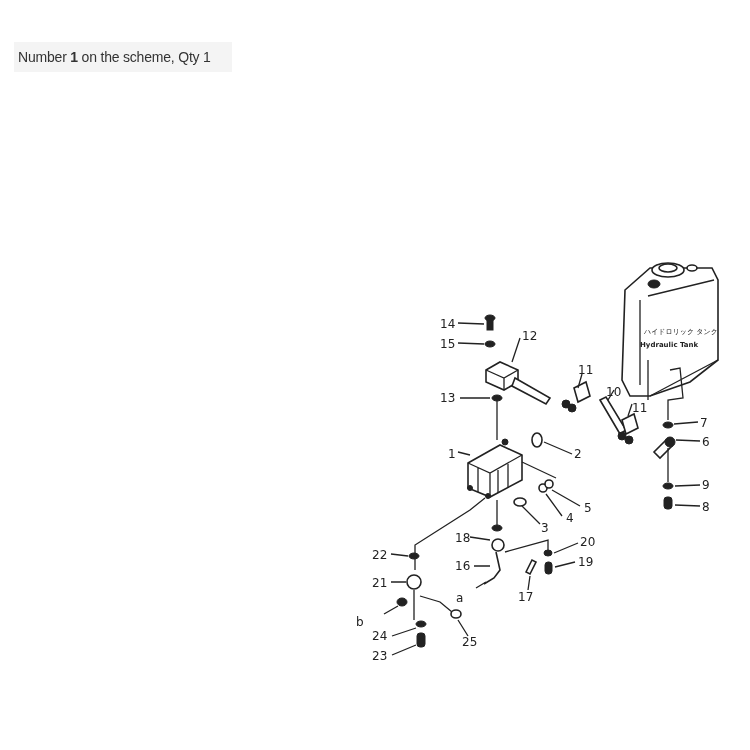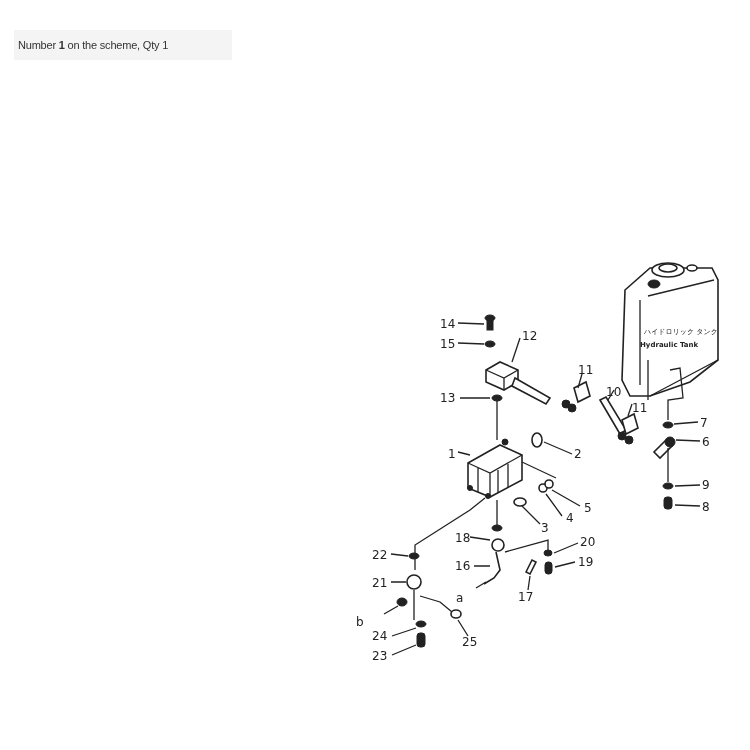--- a/index.html
+++ b/index.html
@@ -1,19 +1,19 @@
 <!DOCTYPE html>
 <html><head>
   <meta charset="utf-8">
   <style>
     html, body { margin: 0; padding: 0; background: #ffffff; }
     body { width: 750px; height: 750px; position: relative; overflow: hidden; font-family: "Liberation Sans", sans-serif; }
     .caption {
-      position: absolute; left: 14px; top: 30px; width: 218px; height: 30px;
-      background: #f4f4f4; color: #333333; font-size: 11px; line-height: 30px;
+      position: absolute; left: 14px; top: 42px; width: 218px; height: 30px;
+      background: #f4f4f4; color: #333333; font-size: 14px; line-height: 30px;
       padding-left: 4px; box-sizing: border-box; letter-spacing: -0.2px;
     }
     .caption b { font-weight: bold; }
     svg.scheme { position: absolute; left: 0; top: 0; }
     .lbl { font-family: "DejaVu Sans", sans-serif; font-size: 12px; fill: #222; }
     .ln { stroke: #222; stroke-width: 1.3; fill: none; }
     .part { stroke: #222; stroke-width: 1.6; fill: #fff; }
     .dark { fill: #222; stroke: #222; stroke-width: 1; }
     .tanktext { font-family: "DejaVu Sans", sans-serif; font-size: 7px; fill: #222; }
   </style>

